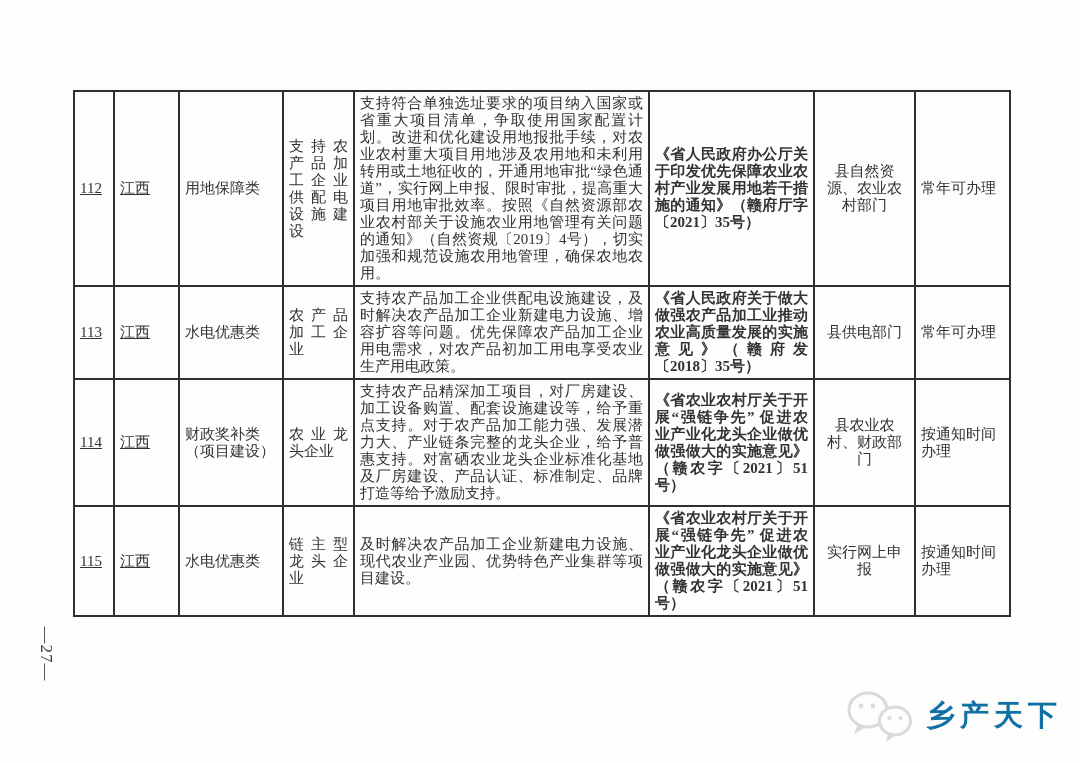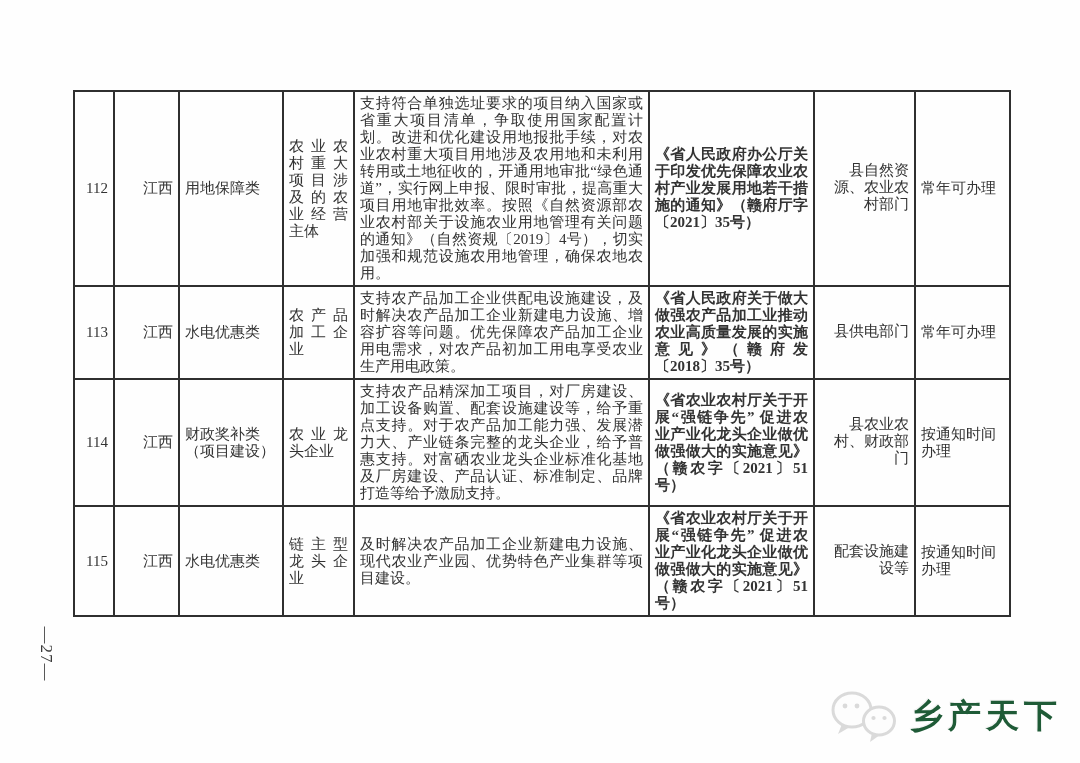--- a/index.html
+++ b/index.html
@@ -15,48 +15,48 @@
     position:absolute;left:73px;top:90px;width:936px;
     border-collapse:collapse;table-layout:fixed;
     font-size:15px;line-height:17px;color:#333;
   }
   table.policy td{
     border:2px solid #2f2f2f;
     padding:3px 5px;
     vertical-align:middle;
     overflow:hidden;
   }
-  td.c-id,td.c-region{text-align:right;}
+  td.c-id,td.c-region{text-align:left;text-decoration:underline;}
   td.c-category{}
   td.c-entity{text-align:justify;text-justify:inter-character;}
   td.c-desc{text-align:justify;text-justify:inter-character;vertical-align:middle;}
   td.c-policy{text-align:justify;text-justify:inter-character;font-weight:bold;}
-  td.c-dept{text-align:right;font-family:Liberation Mono, monospace;}
+  td.c-dept{text-align:center;}
   td.c-time{text-align:left;}
   tr.r112{height:187px;}
   tr.r113{height:86px;}
   tr.r114{height:122px;}
   tr.r115{height:95px;}
   
   .page-number{
     position:absolute;left:6px;top:644px;width:80px;height:20px;
     transform:rotate(90deg);
     font-size:17px;letter-spacing:1px;color:#3a3a3a;
     text-align:center;white-space:nowrap;
   }
   
   .watermark{
     position:absolute;right:18px;top:688px;
     display:flex;align-items:center;gap:8px;
     opacity:.95;
   }
   .watermark .brand{
     font-family:"Liberation Sans","DejaVu Sans",sans-serif;
-    font-size:33px;font-weight:bold;letter-spacing:5px;
-    color:#14532d;
+    font-size:29px;font-weight:bold;letter-spacing:5px;
+    color:#0369a1;
     text-shadow:1px 1px 0 #ffffff,-1px -1px 0 #f2f2f2;
   }
   .watermark svg{display:block;}
 </style>
 </head>
 <body>
 
 <div class="page">
 
   <table class="policy">
@@ -68,21 +68,21 @@
       <col style="width:295px">
         <col style="width:165px">
         <col style="width:101px">
         <col style="width:95px">
     </colgroup>
     <tbody>
       <tr class="r112">
         <td class="c-id">112</td>
         <td class="c-region">江西</td>
         <td class="c-category">用地保障类</td>
-        <td class="c-entity">农业农村重大项目涉及的农业经营主体</td>
+        <td class="c-entity">支持农产品加工企业供配电设施建设</td>
         <td class="c-desc">支持符合单独选址要求的项目纳入国家或省重大项目清单，争取使用国家配置计划。改进和优化建设用地报批手续，对农业农村重大项目用地涉及农用地和未利用转用或土地征收的，开通用地审批“绿色通道”，实行网上申报、限时审批，提高重大项目用地审批效率。按照《自然资源部农业农村部关于设施农业用地管理有关问题的通知》（自然资规〔2019〕4号），切实加强和规范设施农用地管理，确保农地农用。</td>
         <td class="c-policy">《省人民政府办公厅关于印发优先保障农业农村产业发展用地若干措施的通知》（赣府厅字〔2021〕35号）</td>
         <td class="c-dept">县自然资源、农业农村部门</td>
         <td class="c-time">常年可办理</td>
       </tr>
       <tr class="r113">
         <td class="c-id">113</td>
         <td class="c-region">江西</td>
         <td class="c-category">水电优惠类</td>
         <td class="c-entity">农产品加工企业</td>
@@ -101,21 +101,21 @@
         <td class="c-dept">县农业农村、财政部门</td>
         <td class="c-time">按通知时间办理</td>
       </tr>
       <tr class="r115">
         <td class="c-id">115</td>
         <td class="c-region">江西</td>
         <td class="c-category">水电优惠类</td>
         <td class="c-entity">链主型龙头企业</td>
         <td class="c-desc">及时解决农产品加工企业新建电力设施、现代农业产业园、优势特色产业集群等项目建设。</td>
         <td class="c-policy">《省农业农村厅关于开展“强链争先” 促进农业产业化龙头企业做优做强做大的实施意见》（赣农字〔2021〕51号）</td>
-        <td class="c-dept">配套设施建设等</td>
+        <td class="c-dept">实行网上申报</td>
         <td class="c-time">按通知时间办理</td>
       </tr>
     </tbody>
   </table>
 
   <div class="page-number">—27—</div>
 
   <div class="watermark">
     <span>
       <svg width="74" height="56" viewBox="0 0 74 56" fill="none" xmlns="http://www.w3.org/2000/svg">

